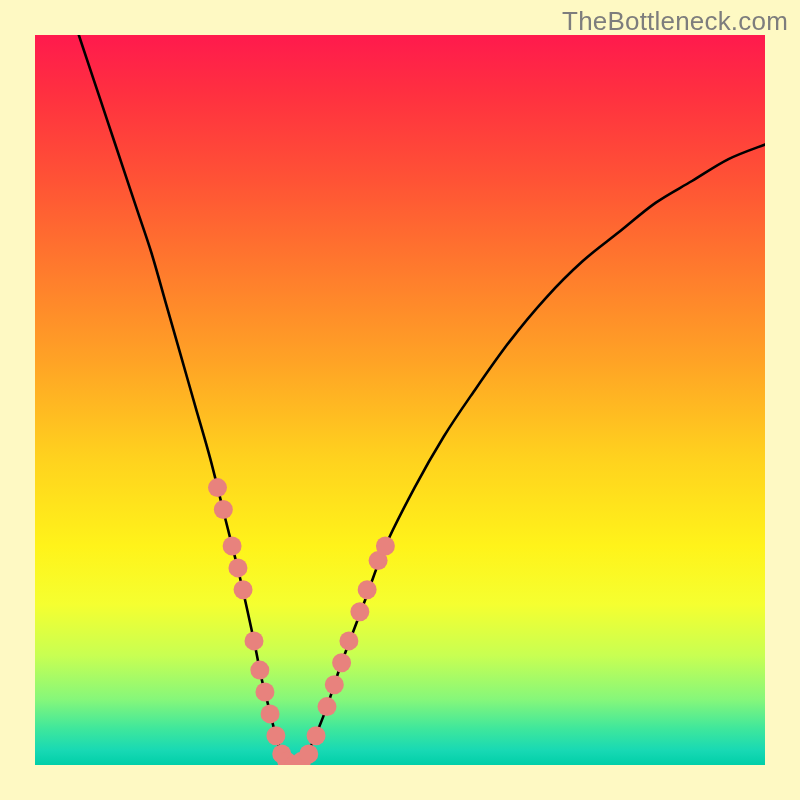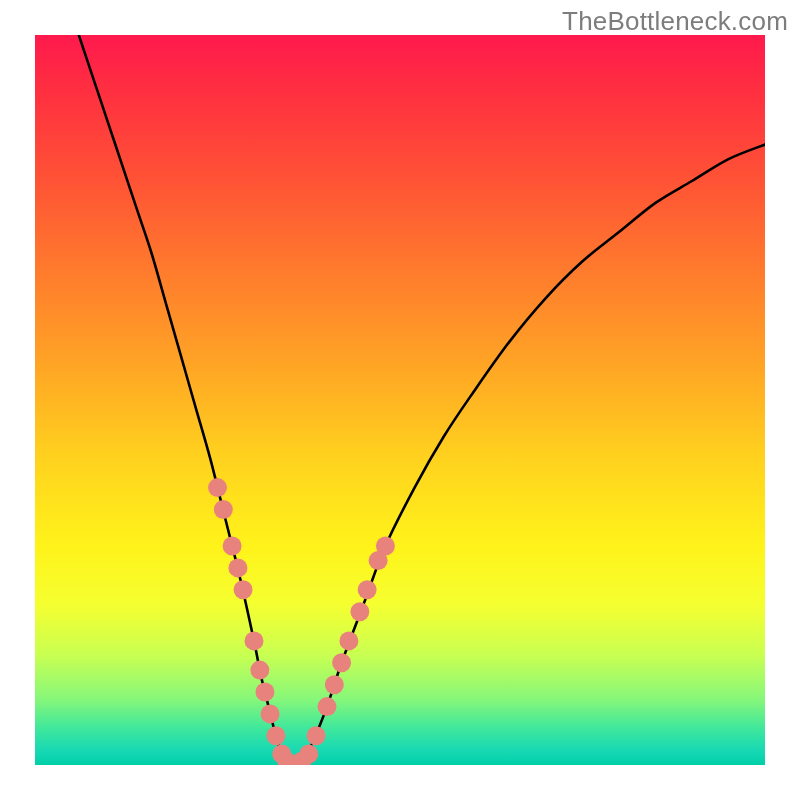--- a/index.html
+++ b/index.html
@@ -10,21 +10,21 @@
     overflow: hidden;
     background: #000;
     font-family: Arial, Helvetica, sans-serif;
   }
   .frame {
     position: absolute;
     left: 0;
     top: 0;
     width: 800px;
     height: 800px;
-    background: #ffffff;
+    background: #fef9c3;
   }
   .plot {
     position: absolute;
     left: 35px;
     top: 35px;
     width: 730px;
     height: 730px;
     background: linear-gradient(to bottom,
       #ff1a4d 0%,
       #ff3040 8%,

